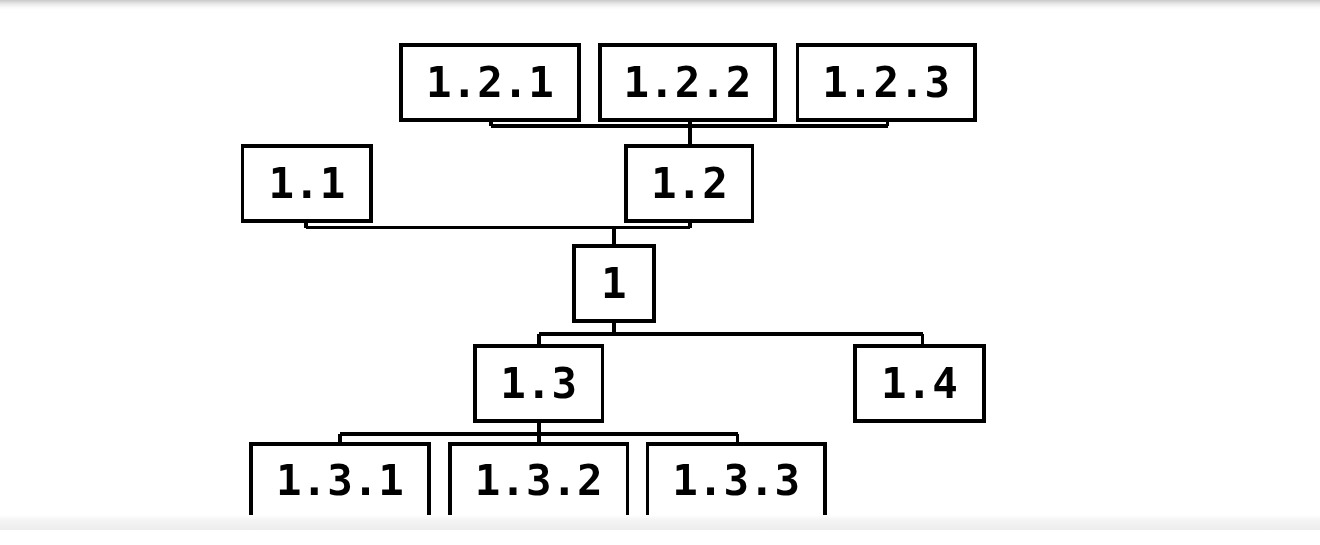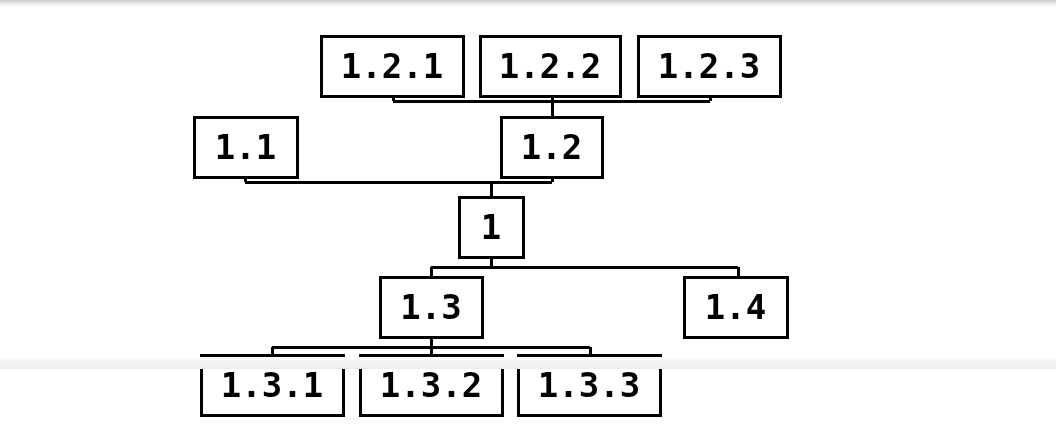--- a/index.html
+++ b/index.html
@@ -10,21 +10,21 @@
   }
   body {
     width: 1056px;
     height: 436px;
     overflow: hidden;
     font-family: "DejaVu Sans Mono", "Liberation Mono", monospace;
   }
   #canvas {
     position: relative;
     width: 1056px;
-    height: 369px;
+    height: 424px;
     background: #ffffff;
   }
   
   .edge-top {
     position: absolute;
     left: 0; top: 0;
     width: 1056px; height: 8px;
     background: linear-gradient(to bottom, #c9c9c9 0%, #e6e6e6 35%, #fafafa 75%, #ffffff 100%);
     pointer-events: none;
   }

